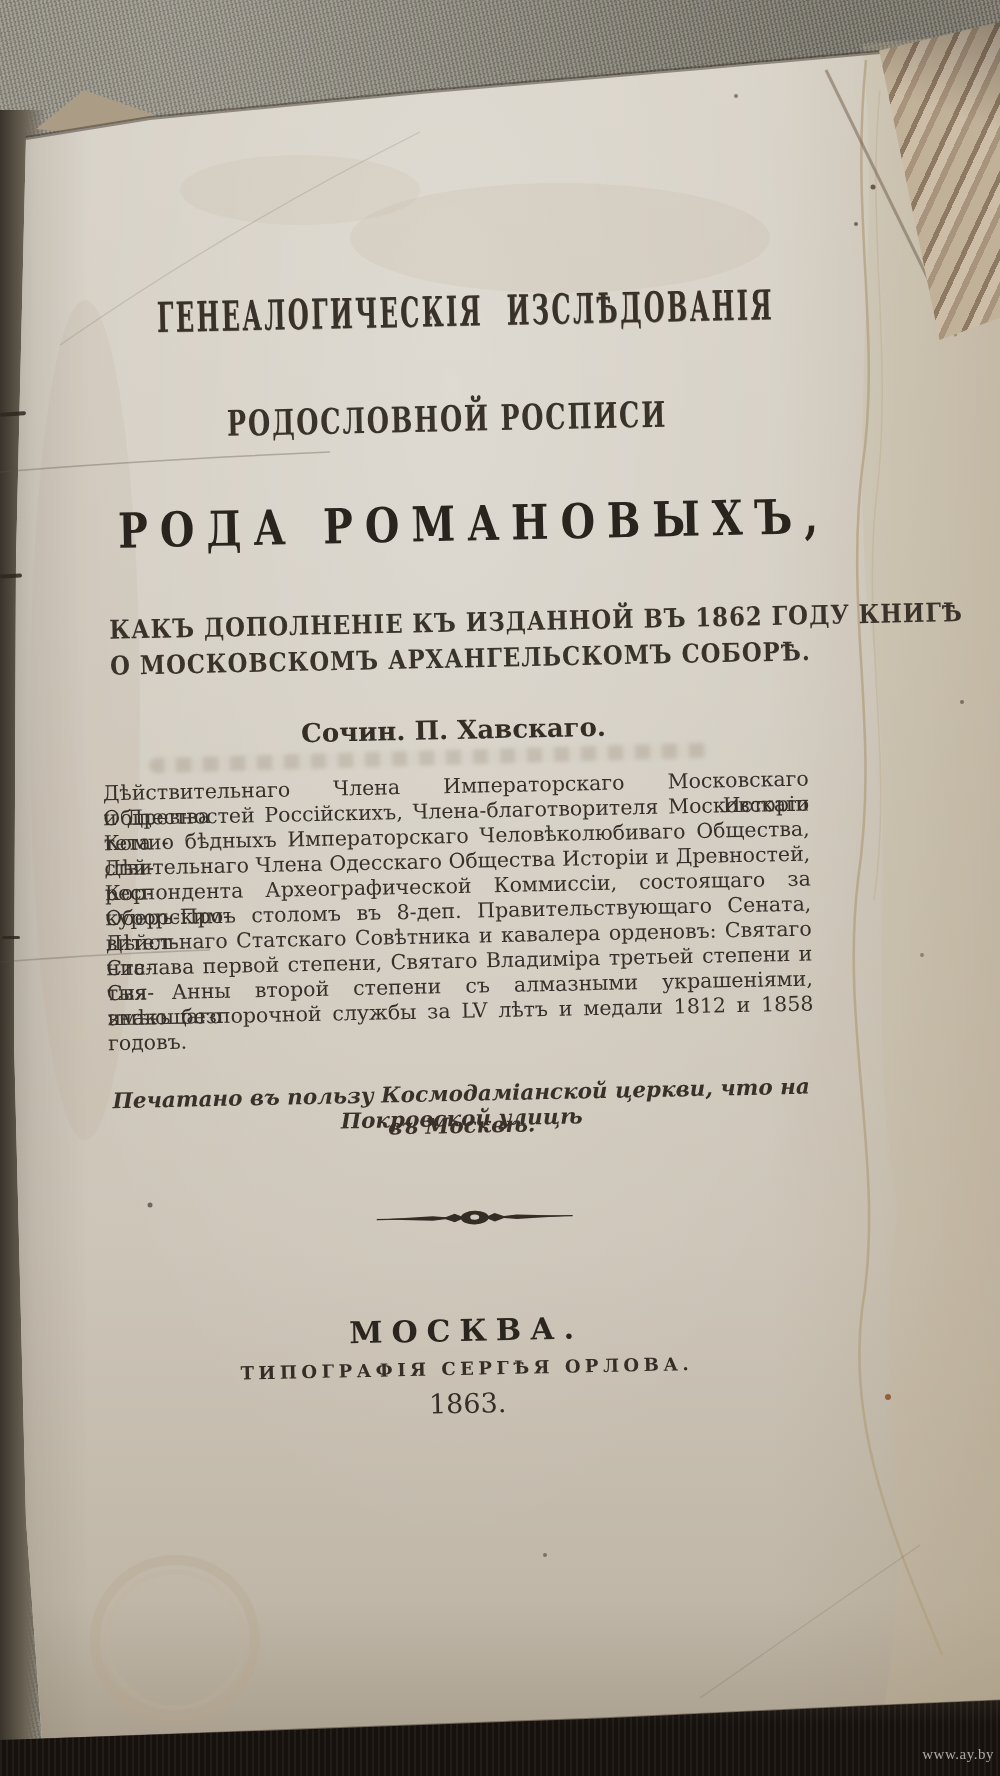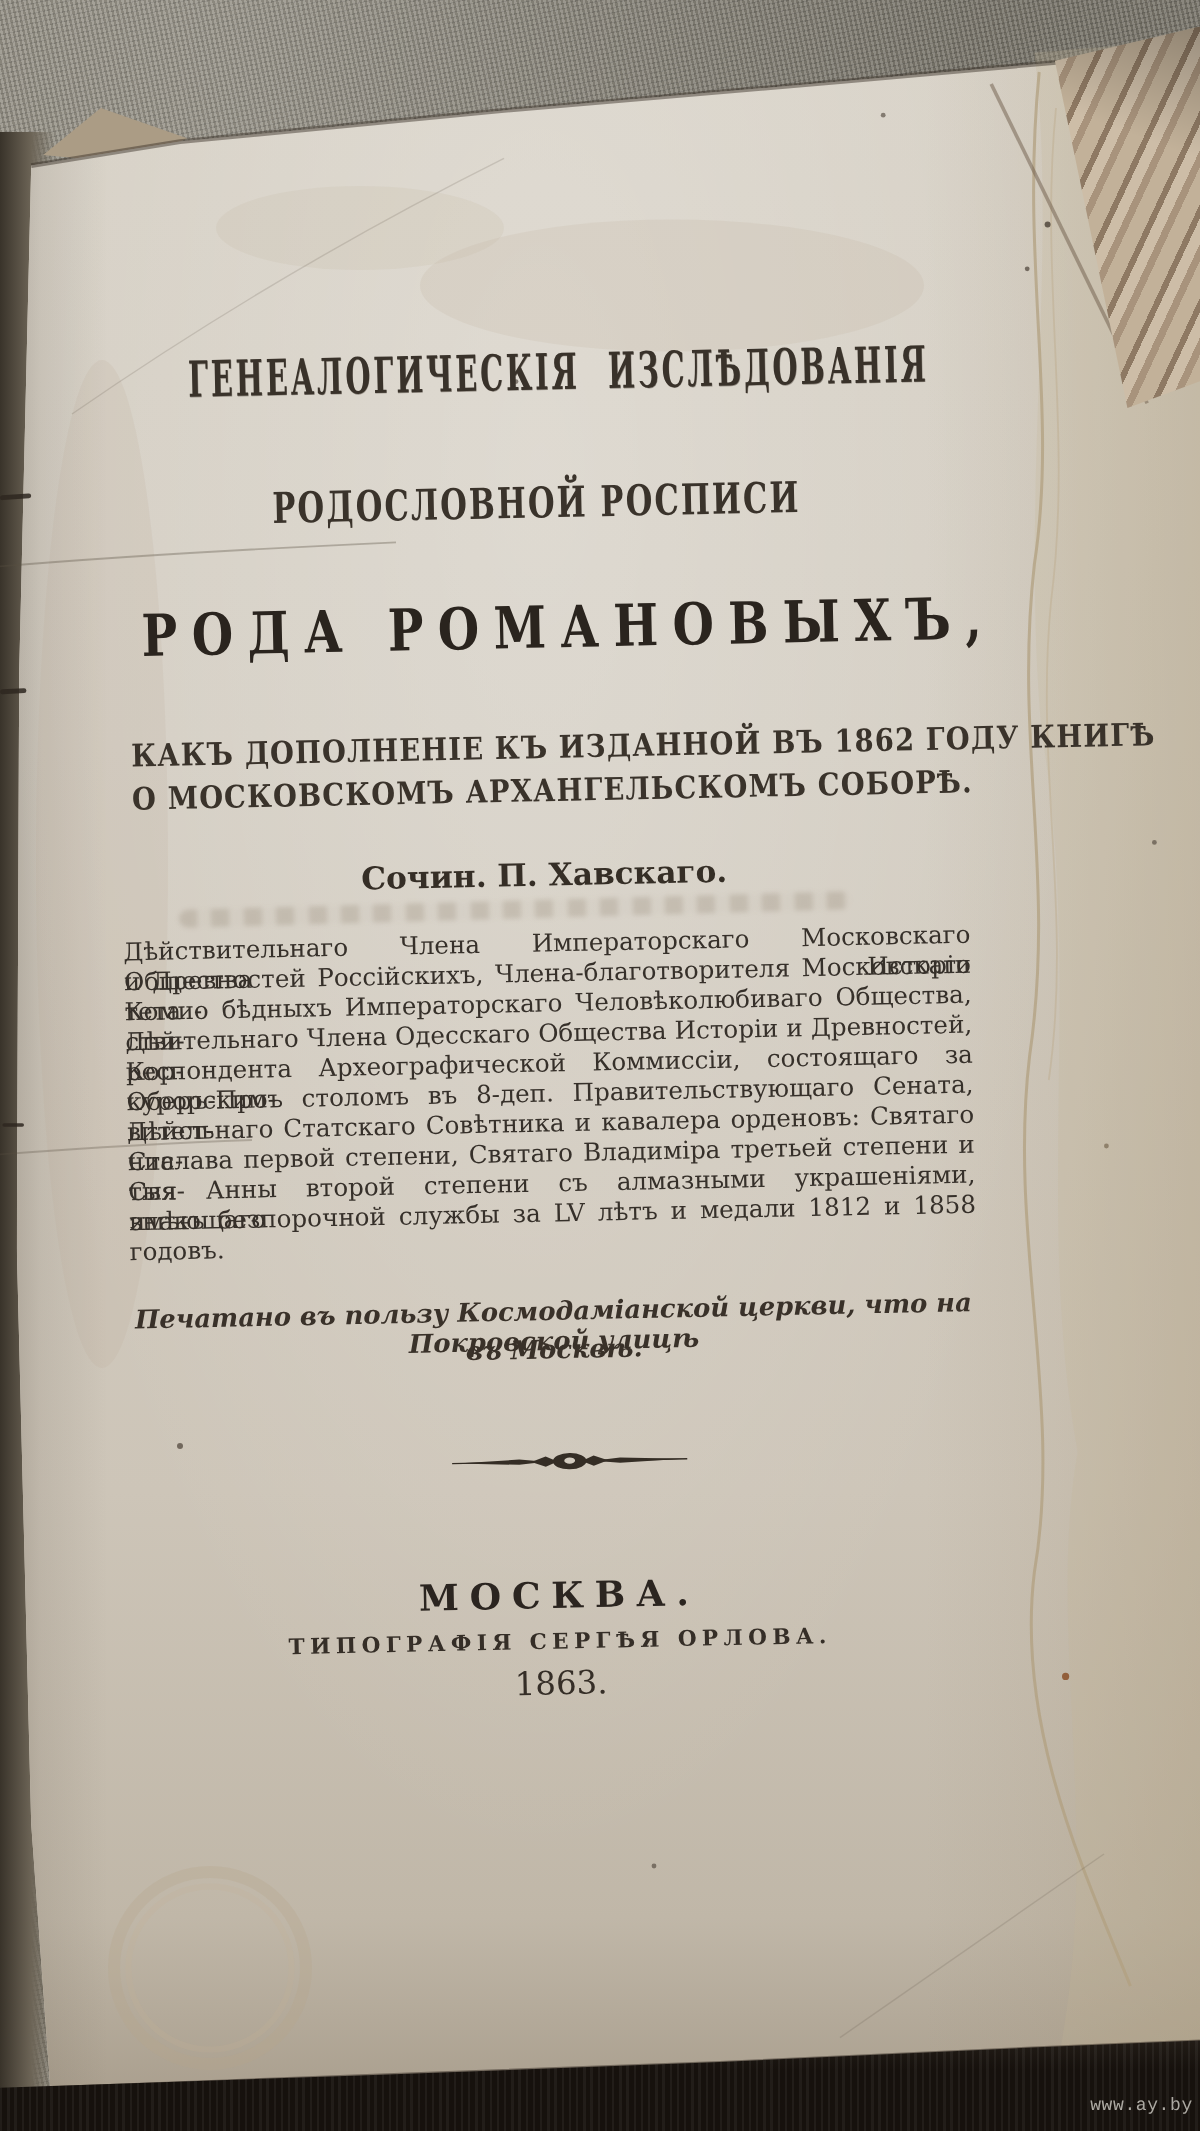--- a/index.html
+++ b/index.html
@@ -67,21 +67,21 @@
 
   .cred{position:absolute;left:103px;width:706px;font-size:20.5px;line-height:25px;
         text-align:justify;text-align-last:justify;color:#36302a;}
   .note{position:absolute;left:95px;width:720px;text-align:center;font-style:italic;
         font-weight:600;font-size:21.5px;color:#393129;}
   .orn{position:absolute;left:366px;top:1206px;}
   .city{top:1312px;font-weight:800;font-size:30px;letter-spacing:9px;color:#2b2520;}
   .pub{top:1357px;font-weight:700;font-size:18px;letter-spacing:4.5px;color:#352e27;}
   .year{top:1387px;font-size:27px;font-weight:500;color:#352e27;}
 
-  .watermark{position:absolute;right:6px;top:1746px;font-family:Liberation Mono, monospace;
+  .watermark{position:absolute;right:6px;top:1746px;font-family:Liberation Serif, serif;
     font-size:15px;color:rgba(214,212,204,.78);letter-spacing:.5px;}
 </style>
 </head>
 <body>
 
 <div id="scene">
 
   <div class="fabric"></div>
   <div class="spine-shadow"></div>
   <div class="torn-flap"></div>

